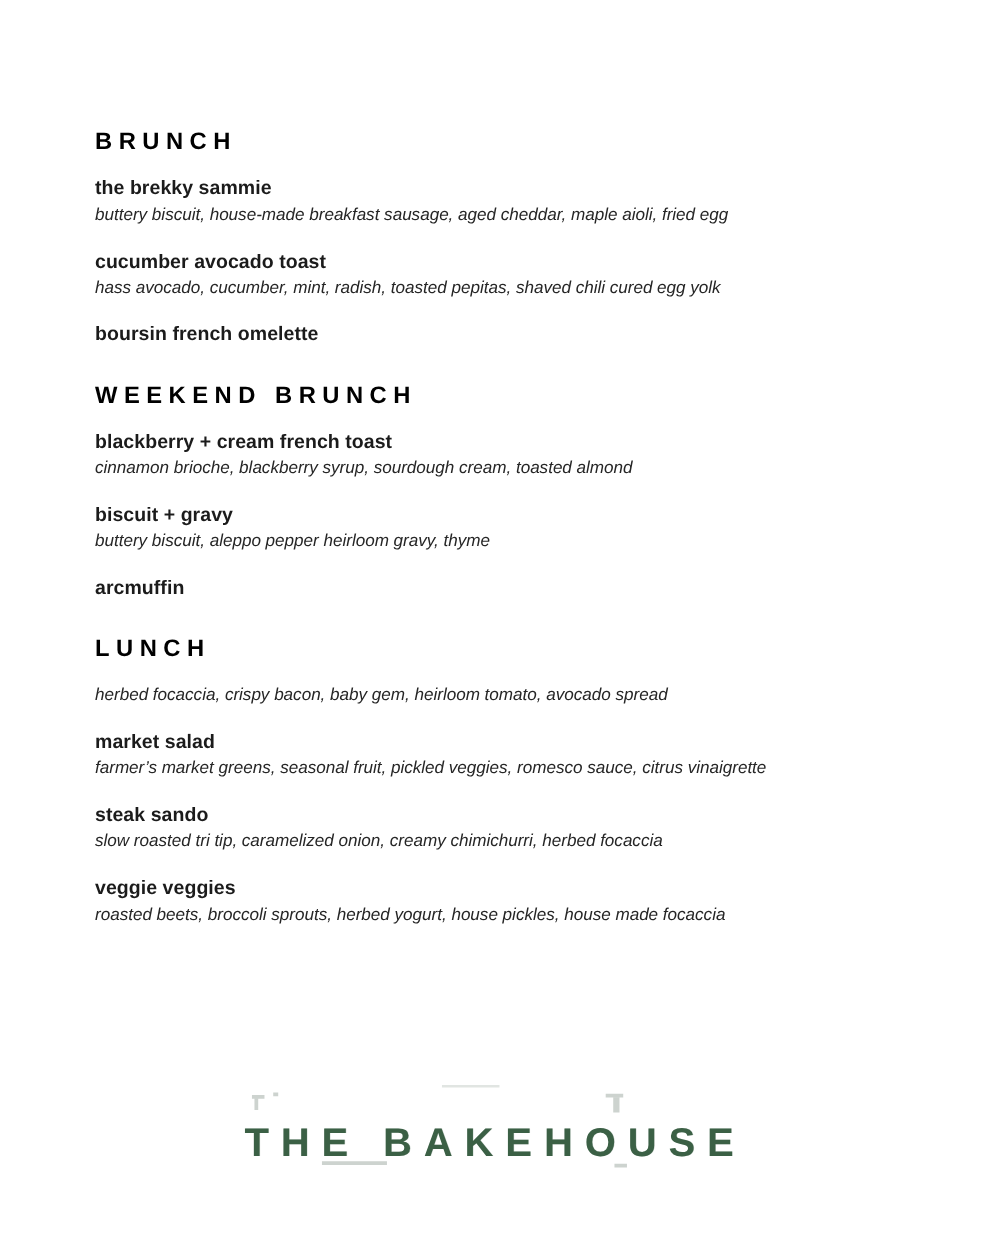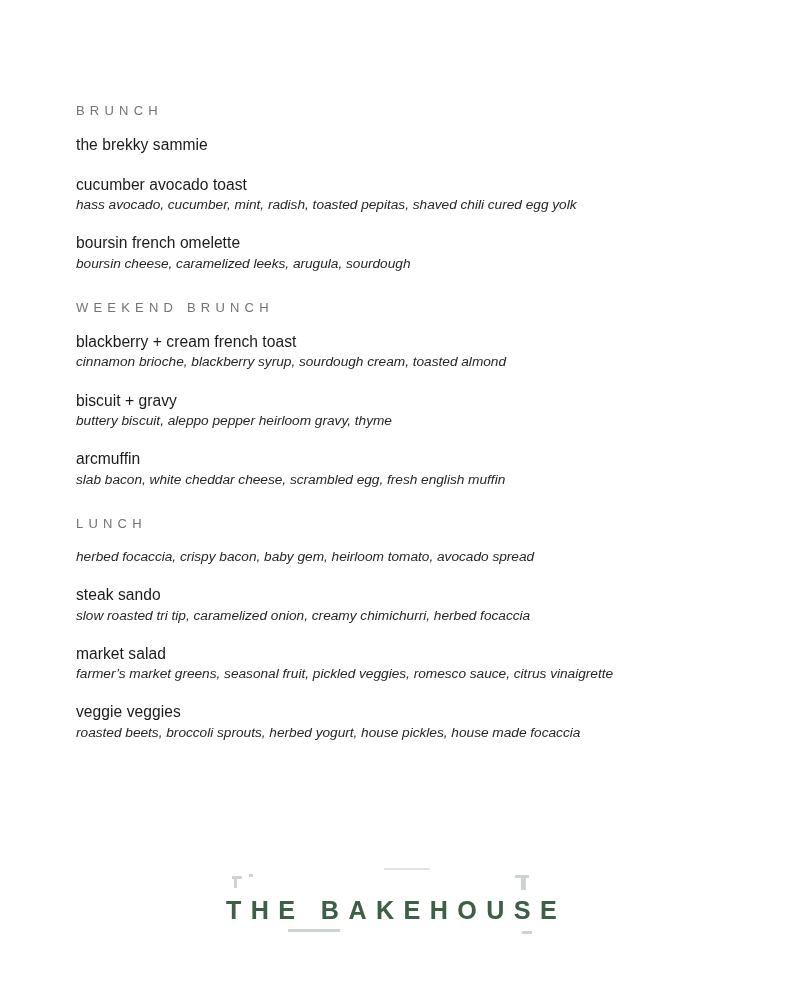--- a/index.html
+++ b/index.html
@@ -27,39 +27,39 @@
     left: 76px;
     top: 104px;
     width: 666px;
   }
 
   .section {
     margin-bottom: 0;
   }
 
   .section-header {
-    font-size: 13px;
-    font-weight: 400;
+    font-size: 19px;
+    font-weight: 700;
     letter-spacing: 5.2px;
-    color: #737373;
+    color: #000000;
     margin: 0 0 18px 0;
     line-height: 1;
     text-transform: uppercase;
   }
 
   .item {
     margin-bottom: 19px;
   }
   .item:last-child {
     margin-bottom: 0;
   }
 
   .item-name {
     font-size: 15.6px;
-    font-weight: 400;
+    font-weight: 700;
     color: #1b1b1b;
     line-height: 1.32;
     letter-spacing: 0.05px;
   }
 
   .item-desc {
     font-size: 13.7px;
     font-style: italic;
     color: #262626;
     line-height: 1.32;
@@ -82,21 +82,21 @@
 
   .logo-wrap {
     position: absolute;
     left: 50%;
     top: 22px;
     transform: translateX(-50%);
     white-space: nowrap;
   }
 
   .logo-text {
-    font-size: 25px;
+    font-size: 32px;
     font-weight: 700;
     letter-spacing: 9.5px;
     color: #2d5438;
     line-height: 1;
     display: block;
     opacity: 0.93;
     text-shadow:
       0.4px 0 0 rgba(45,84,56,0.28),
       -0.4px 0.3px 0 rgba(255,255,255,0.45);
   }
@@ -113,31 +113,31 @@
 
 <div class="page">
 
   <div class="menu-body">
 
     <div class="section">
       <div class="section-header">BRUNCH</div>
 
       <div class="item">
         <div class="item-name">the brekky sammie</div>
+        <div class="item-desc">buttery biscuit, house-made breakfast sausage, aged cheddar, maple aioli, fried egg</div>
       </div>
 
 
       <div class="item">
         <div class="item-name">cucumber avocado toast</div>
         <div class="item-desc">hass avocado, cucumber, mint, radish, toasted pepitas, shaved chili cured egg yolk</div>
       </div>
 
       <div class="item">
         <div class="item-name">boursin french omelette</div>
-        <div class="item-desc">boursin cheese, caramelized leeks, arugula, sourdough</div>
       </div>
     </div>
 
     <div class="section-gap"></div>
 
     <div class="section">
       <div class="section-header">WEEKEND BRUNCH</div>
 
 
       <div class="item">
@@ -145,41 +145,40 @@
         <div class="item-desc">cinnamon brioche, blackberry syrup, sourdough cream, toasted almond</div>
       </div>
 
       <div class="item">
         <div class="item-name">biscuit + gravy</div>
         <div class="item-desc">buttery biscuit, aleppo pepper heirloom gravy, thyme</div>
       </div>
 
       <div class="item">
         <div class="item-name">arcmuffin</div>
-        <div class="item-desc">slab bacon, white cheddar cheese, scrambled egg, fresh english muffin</div>
       </div>
     </div>
 
     <div class="section-gap"></div>
 
     <div class="section">
       <div class="section-header">LUNCH</div>
 
       <div class="item">
         <div class="item-desc">herbed focaccia, crispy bacon, baby gem, heirloom tomato, avocado spread</div>
       </div>
 
       <div class="item">
+        <div class="item-name">market salad</div>
+        <div class="item-desc">farmer’s market greens, seasonal fruit, pickled veggies, romesco sauce, citrus vinaigrette</div>
+      </div>
+
+      <div class="item">
         <div class="item-name">steak sando</div>
         <div class="item-desc">slow roasted tri tip, caramelized onion, creamy chimichurri, herbed focaccia</div>
-      </div>
-
-      <div class="item">
-        <div class="item-name">market salad</div>
-        <div class="item-desc">farmer’s market greens, seasonal fruit, pickled veggies, romesco sauce, citrus vinaigrette</div>
       </div>
 
       <div class="item">
         <div class="item-name">veggie veggies</div>
         <div class="item-desc">roasted beets, broccoli sprouts, herbed yogurt, house pickles, house made focaccia</div>
       </div>
     </div>
 
   </div>
 

